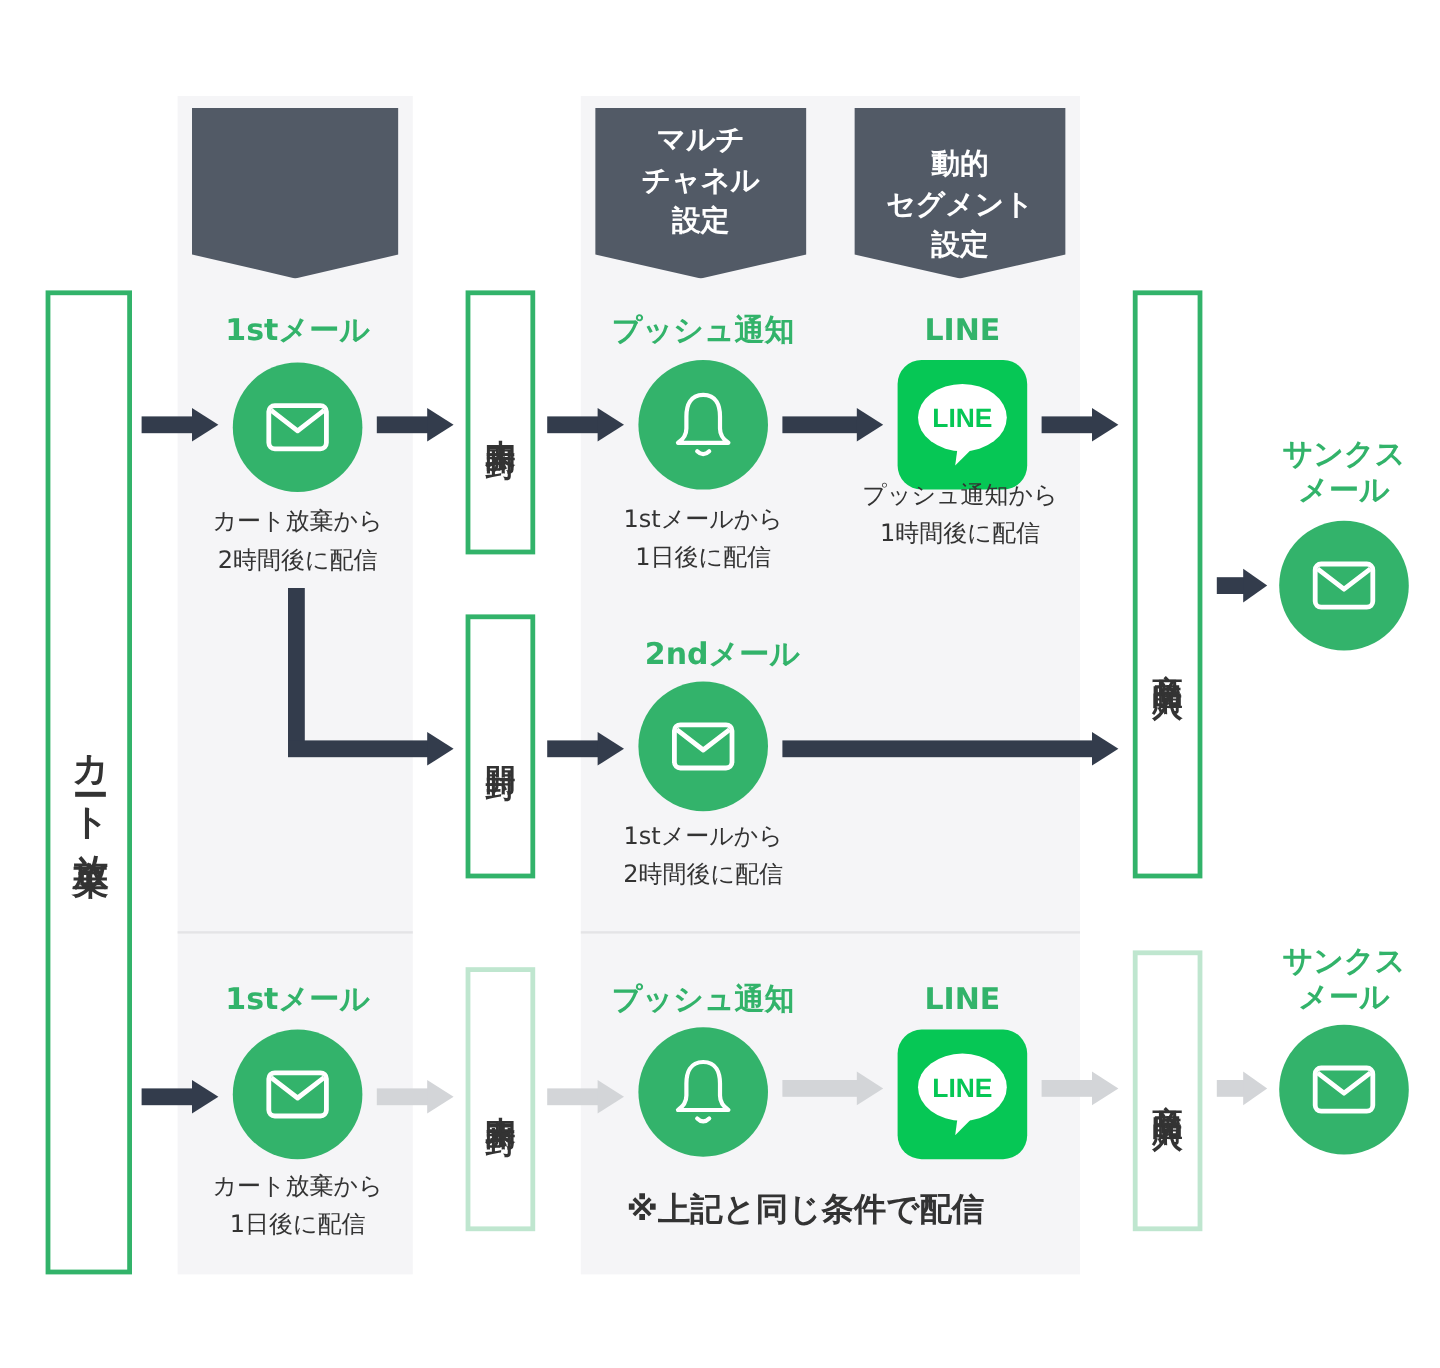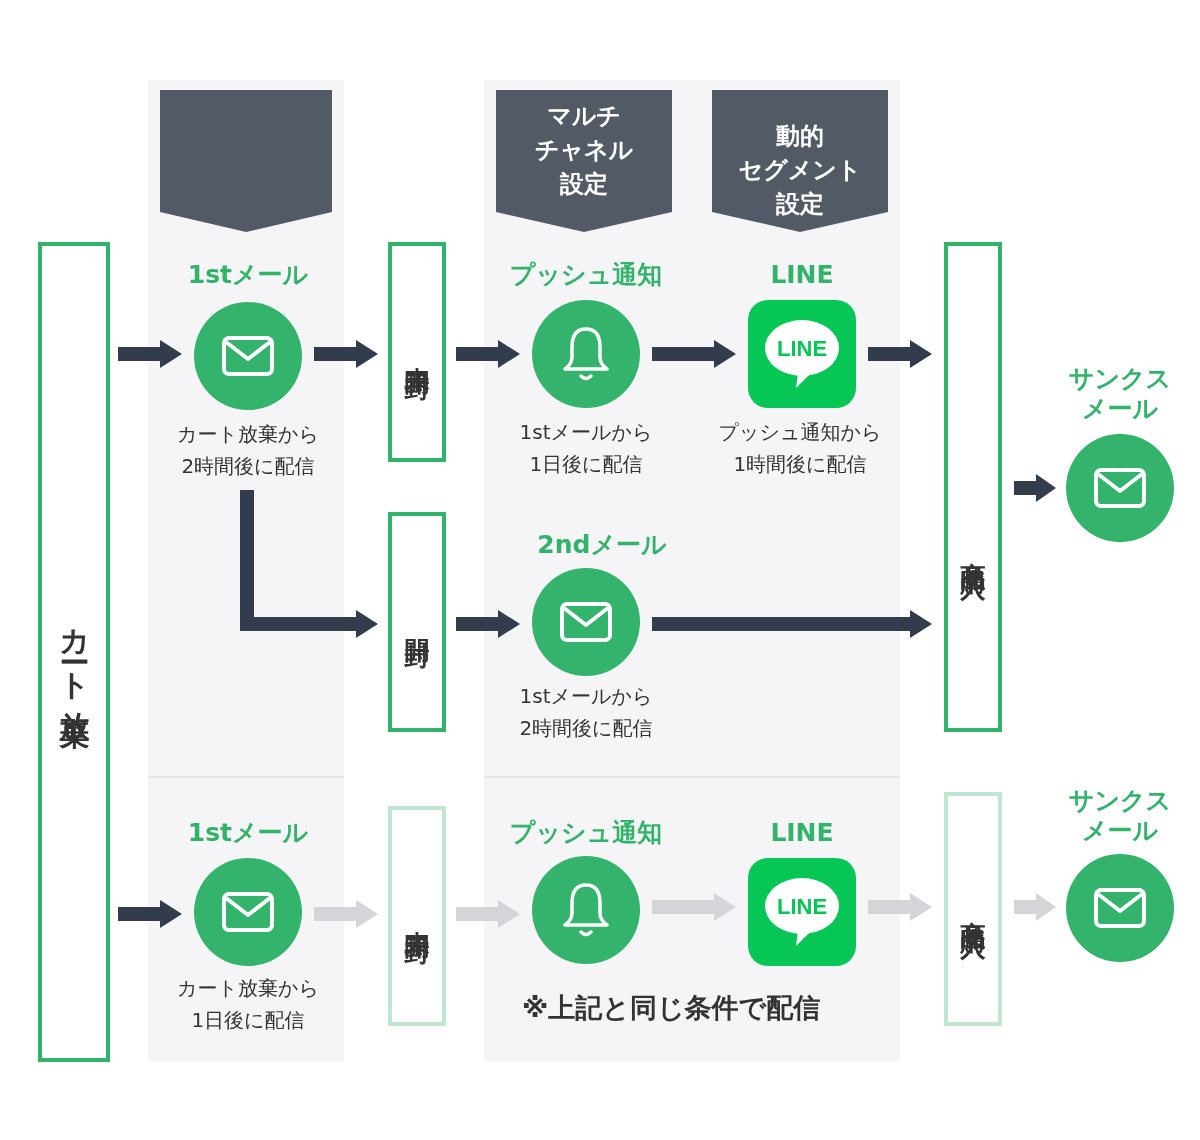--- a/index.html
+++ b/index.html
@@ -159,21 +159,21 @@
 1日後に配信</div>
 
 <div class="node-title" style="left:682px;top:260px;">LINE</div>
 <div class="line-icon" style="left:748px;top:300px;">
   <svg width="80" height="72" viewBox="0 0 80 72">
       <ellipse cx="40" cy="30" rx="37" ry="28" fill="#fff"></ellipse>
       <path d="M36 55 L52 52 L34 70 Z" fill="#fff"></path>
       <text x="40" y="38" text-anchor="middle" font-family="Liberation Sans, sans-serif" font-weight="bold" font-size="22" fill="#06c755">LINE</text>
     </svg>
 </div>
-<div class="node-sub" style="left:680px;top:416px;">プッシュ通知から
+<div class="node-sub" style="left:680px;top:396px;">プッシュ通知から
 1時間後に配信</div>
 
 <div class="vbox" style="left:388px;top:512px;width:58px;height:220px;">
   <span class="vtext">開封</span>
 </div>
 
 <div class="node-title" style="left:482px;top:530px;">2ndメール</div>
 <div class="circle" style="left:532px;top:568px;">
   <svg width="54" height="42" viewBox="0 0 54 42">
       <rect x="3" y="3" width="48" height="36" rx="5" fill="none" stroke="#fff" stroke-width="4"></rect>

